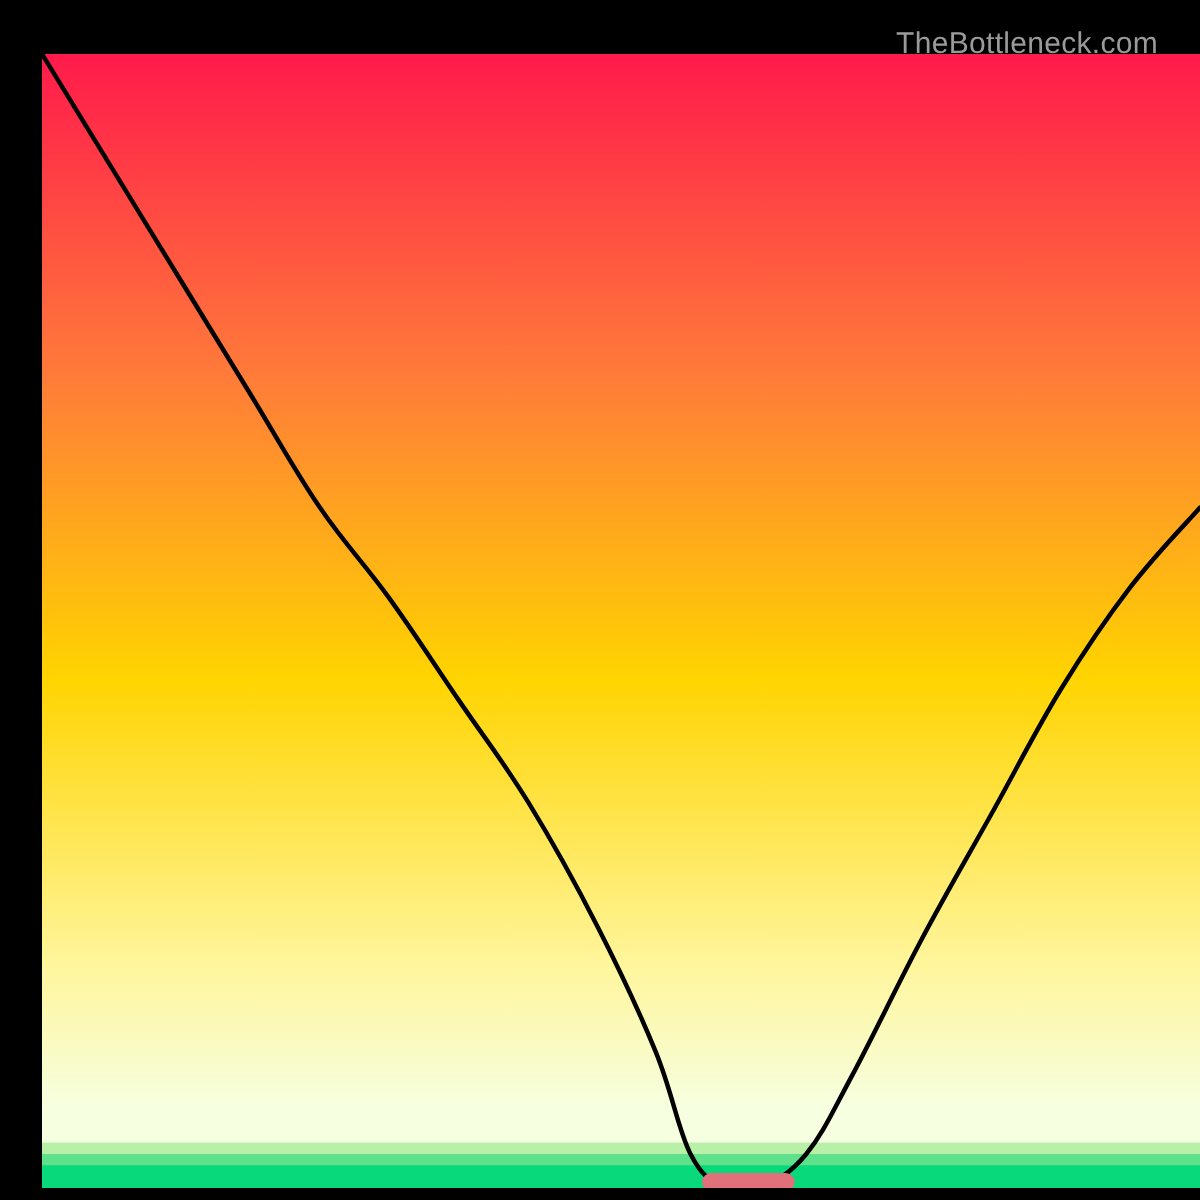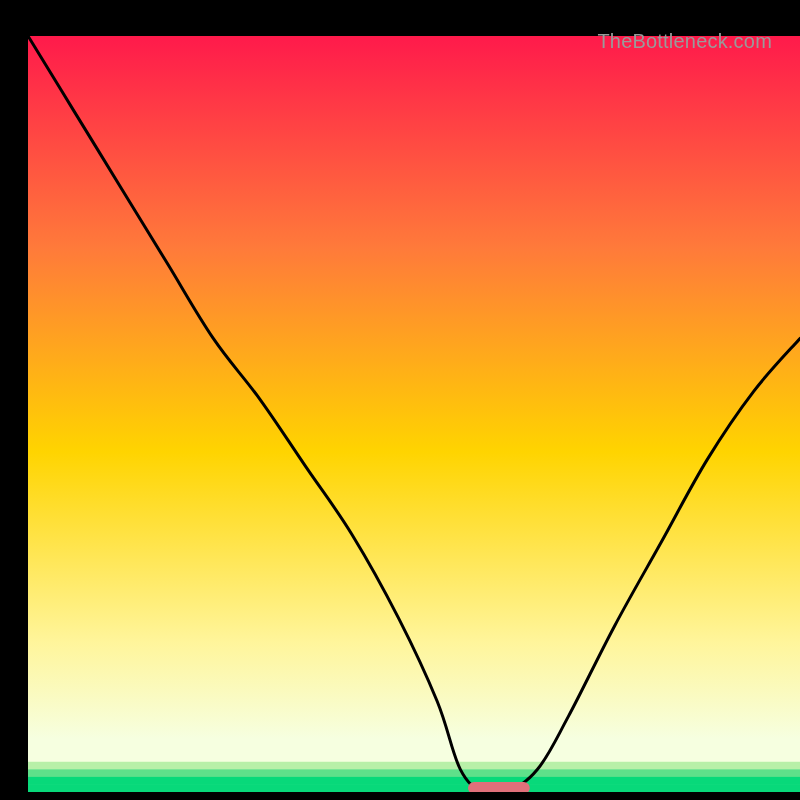--- a/index.html
+++ b/index.html
@@ -22,21 +22,21 @@
   .plot-area {
     position: absolute;
     left: 14px;
     top: 22px;
     width: 772px;
     height: 756px;
     overflow: hidden;
   }
   .watermark {
     position: absolute;
-    top: 16px;
+    top: 4px;
     right: 14px;
     color: #9a9a9a;
     font-size: 20px;
     font-weight: 500;
     letter-spacing: 0.2px;
     user-select: none;
   }
   svg.curve {
     position: absolute;
     left: 0;

